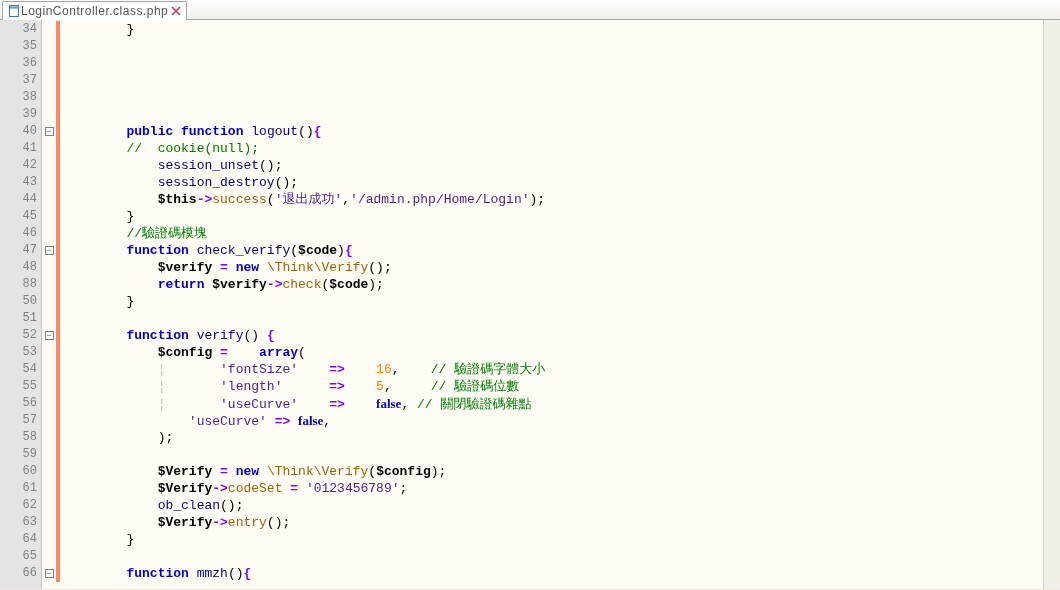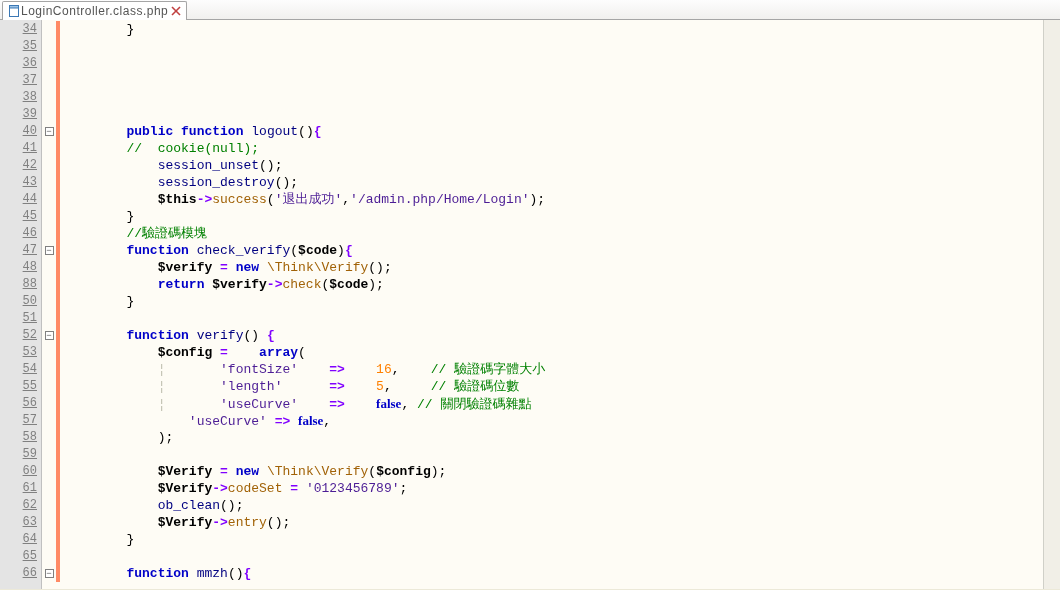--- a/index.html
+++ b/index.html
@@ -63,21 +63,20 @@
   .gutter {
     width: 42px;
     background: #e4e4e4;
     border-right: 1px solid #c0c0c0;
     box-sizing: border-box;
     color: #808080;
     font-family: "Courier New", Consolas, monospace;
     font-size: 12px;
     text-align: right;
     padding-top: 1px;
-    text-decoration: underline;
   }
   .gutter .ln {
     height: 17px;
     line-height: 17px;
     padding-right: 4px;
   }
   .foldcol {
     width: 14px;
     background: #fefcf5;
     padding-top: 1px;

